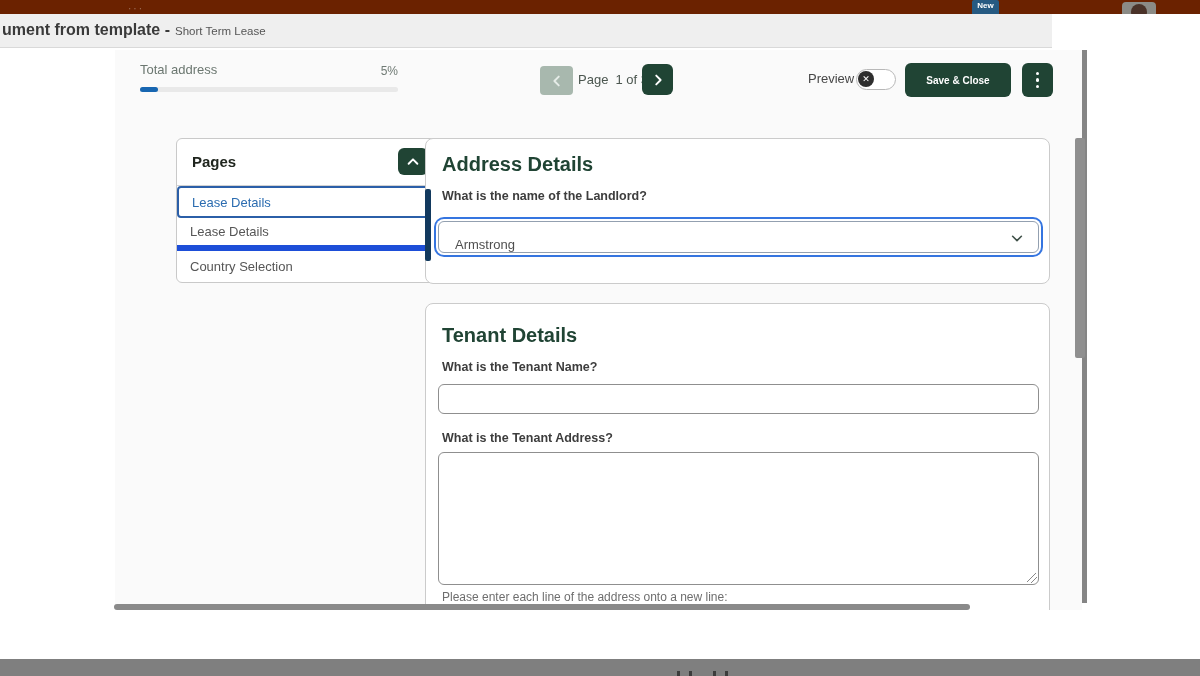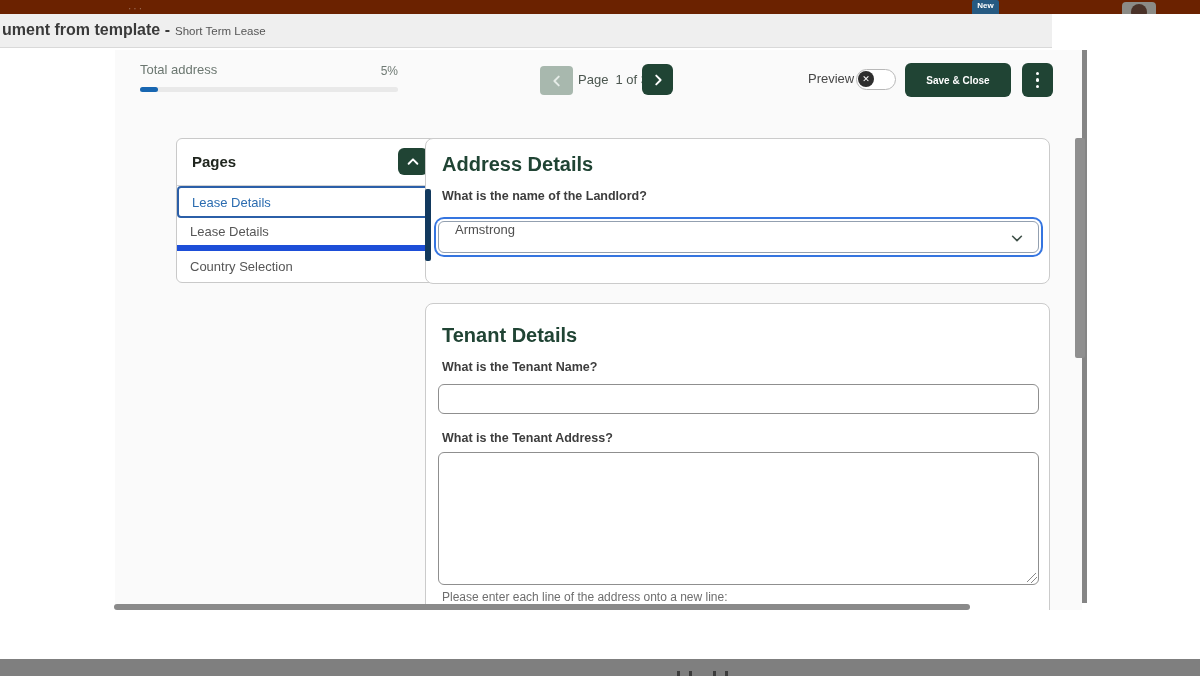--- a/index.html
+++ b/index.html
@@ -67,21 +67,21 @@
   .landlord-card { left:310px; top:88px; width:625px; height:146px; }
   .tenant-card { left:310px; top:253px; width:625px; height:330px; }
   .card-heading { position:absolute; left:16px; font-size:20px; font-weight:bold; color:#204434; }
   .q-label { position:absolute; left:16px; font-size:12.5px; font-weight:bold; color:#3d3d3d; }
   .active-ind { position:absolute; left:-1px; top:50px; width:6px; height:72px; background:#12395e;
                 border-radius:2px; }
 
   .select { position:absolute; left:12px; top:82px; width:601px; height:32px; background:#fff;
             border:1px solid #93a0b0; border-radius:6px; cursor:pointer;
             box-shadow:0 0 0 2px #fff, 0 0 0 4px #3575e0;
-            display:flex; align-items:flex-start; }
+            display:flex; align-items:flex-end; }
   .select-value { margin-left:16px; font-size:13px; color:#4f4f4f; }
   .select-chev { position:absolute; right:14px; top:9px; }
 
   .text-input { position:absolute; left:12px; top:80px; width:601px; height:30px; background:#fff;
                 border:1px solid #8f8f8f; border-radius:6px; font-size:13px; color:#333;
                 padding:0 12px; font-family:"Liberation Sans", sans-serif; }
   .text-area { position:absolute; left:12px; top:148px; width:601px; height:133px; background:#fff;
                border:1px solid #8f8f8f; border-radius:6px; resize:none; font-size:13px; color:#333;
                padding:8px 12px; font-family:"Liberation Sans", sans-serif; }
   .resize-handle { position:absolute; left:601px; top:269px; width:10px; height:10px;

